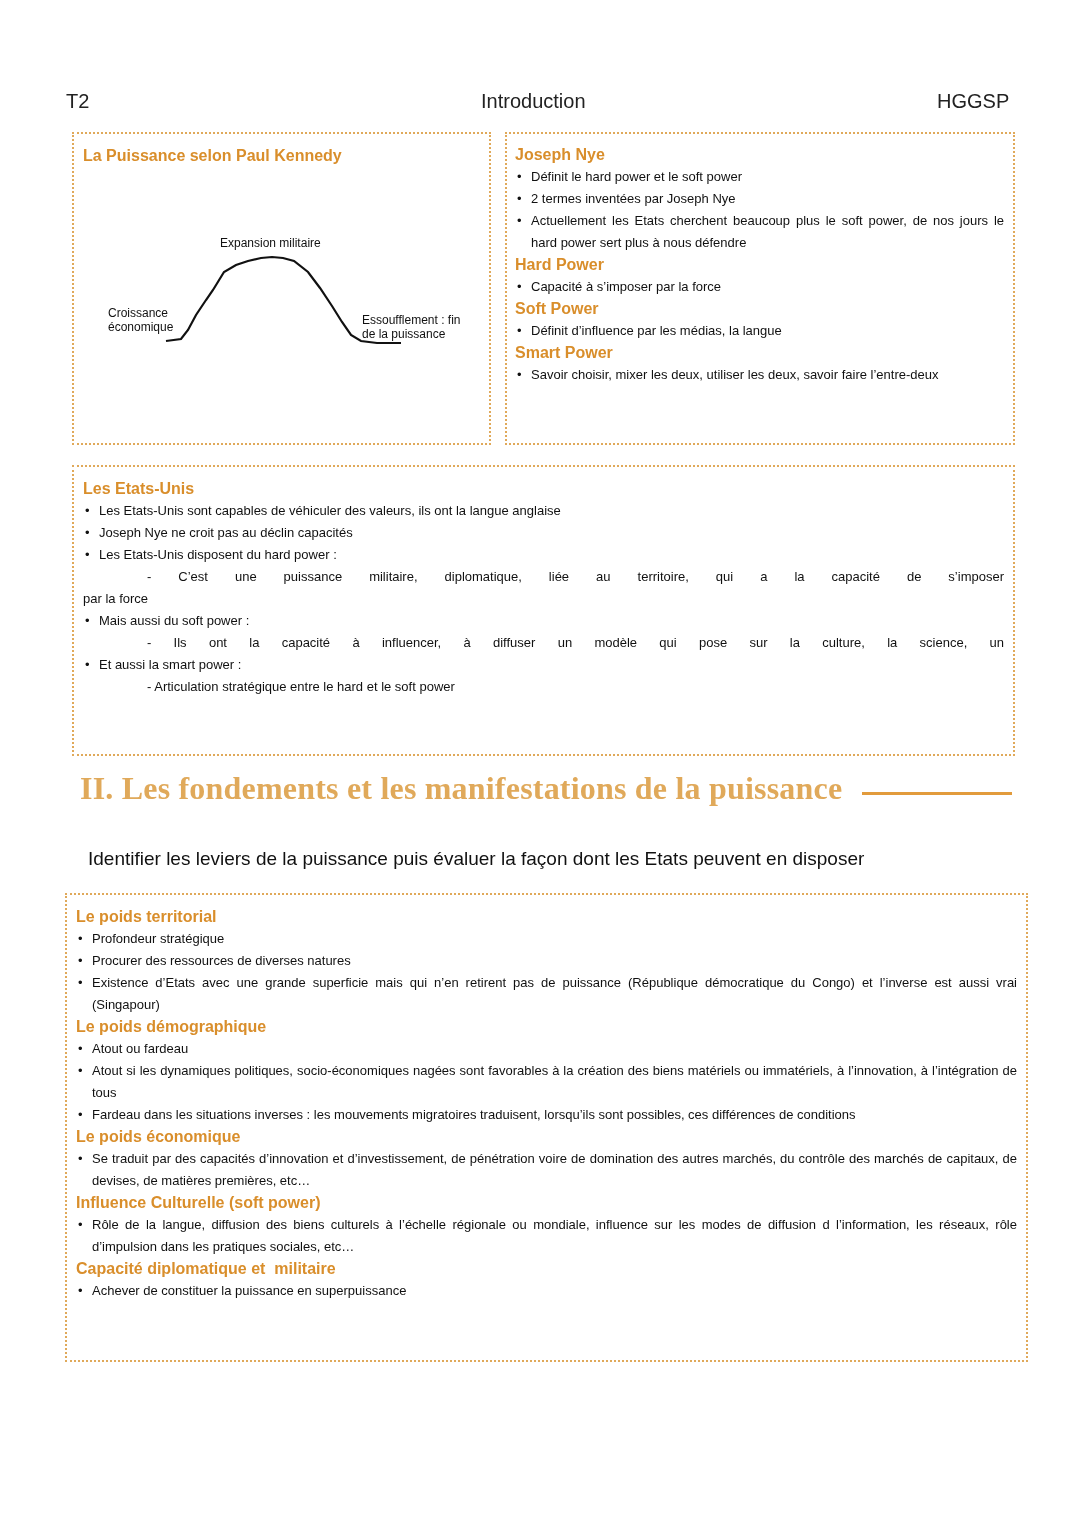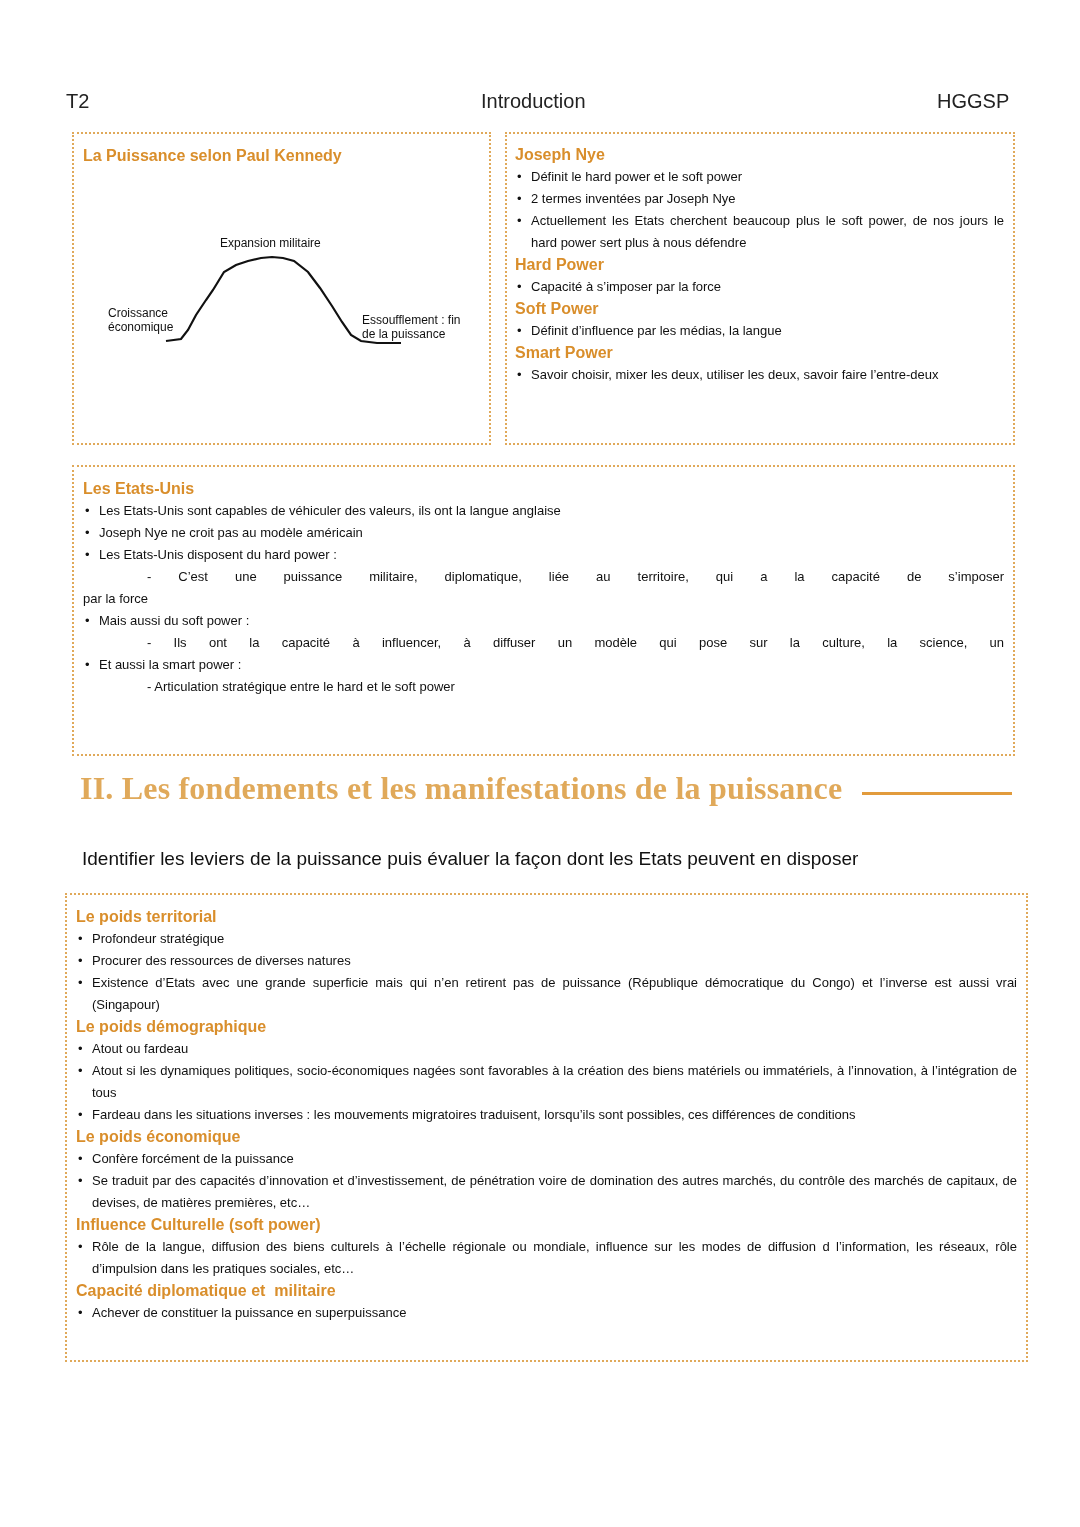--- a/index.html
+++ b/index.html
@@ -8,21 +8,21 @@
   .box { position:absolute; border:2px dotted #e0a95a; box-sizing:border-box; }
   .orange { color:#d98e2b; font-weight:bold; }
   .h { font-size:16px; line-height:22px; }
   .t { font-size:13px; line-height:22px; }
   ul { list-style:none; margin:0; padding:0; }
   li { position:relative; padding-left:16px; text-align:justify; }
   li::before { content:"•"; position:absolute; left:2px; top:0; }
   .indent { padding-left:64px; }
   .sec-title { position:absolute; left:80px; top:770px; font-family:"Liberation Serif", serif; font-size:32px; color:#e0a95a; letter-spacing:0.2px;font-weight:bold; }
   .sec-line { position:absolute; left:862px; top:792px; width:150px; height:3px; background:#e29b3c; }
-  .intro { position:absolute; left:82px; top:848px; font-size:19px; color:#111; }
+  .intro { position:absolute; left:88px; top:848px; font-size:19px; color:#111; }
   .diag-label { position:absolute; font-size:12px; line-height:14px; color:#111; }
 </style>
 </head>
 <body>
 
 <div class="hdr" style="left:66px;">T2</div>
 <div class="hdr" style="left:481px;">Introduction</div>
 <div class="hdr" style="left:937px;text-align:right;">HGGSP</div>
 
 <div class="box" style="left:72px; top:132px; width:419px; height:313px;">
@@ -55,21 +55,21 @@
   <div class="orange h">Smart Power</div>
   <ul class="t">
       <li>Savoir choisir, mixer les deux, utiliser les deux, savoir faire l’entre-deux</li>
     </ul>
 </div>
 
 <div class="box" style="left:72px; top:465px; width:943px; height:291px; padding:11px 9px 0 9px;">
   <div class="orange h">Les Etats-Unis</div>
   <ul class="t">
     <li>Les Etats-Unis sont capables de véhiculer des valeurs, ils ont la langue anglaise</li>
-    <li>Joseph Nye ne croit pas au modèle américain</li>
+    <li>Joseph Nye ne croit pas au déclin capacités</li>
     <li>Les Etats-Unis disposent du hard power :</li>
   </ul>
   <div class="t indent" style="text-align:justify; text-align-last:justify;">- C’est une puissance militaire, diplomatique, liée au territoire, qui a la capacité de s’imposer</div>
   <div class="t">par la force</div>
   <ul class="t">
       <li>Mais aussi du soft power :</li>
     </ul>
   <div class="t indent" style="text-align:justify; text-align-last:justify;">- Ils ont la capacité à influencer, à diffuser un modèle qui pose sur la culture, la science, un</div>
   <ul class="t">
       <li>Et aussi la smart power :</li>
@@ -89,21 +89,20 @@
     <li>Existence d’Etats avec une grande superficie mais qui n’en retirent pas de puissance (République démocratique du Congo) et l’inverse est aussi vrai (Singapour)</li>
   </ul>
   <div class="orange h">Le poids démographique</div>
   <ul class="t">
     <li>Atout ou fardeau</li>
     <li>Atout si les dynamiques politiques, socio-économiques nagées sont favorables à la création des biens matériels ou immatériels, à l’innovation, à l’intégration de tous</li>
     <li>Fardeau dans les situations inverses : les mouvements migratoires traduisent, lorsqu’ils sont possibles, ces différences de conditions</li>
   </ul>
   <div class="orange h">Le poids économique</div>
   <ul class="t">
-    <li>Confère forcément de la puissance</li>
     <li>Se traduit par des capacités d’innovation et d’investissement, de pénétration voire de domination des autres marchés, du contrôle des marchés de capitaux, de devises, de matières premières, etc…</li>
   </ul>
   <div class="orange h">Influence Culturelle (soft power)</div>
   <ul class="t">
     <li>Rôle de la langue, diffusion des biens culturels à l’échelle régionale ou mondiale, influence sur les modes de diffusion d l’information, les réseaux, rôle d’impulsion dans les pratiques sociales, etc…</li>
   </ul>
   <div class="orange h" style="white-space:pre;">Capacité diplomatique et  militaire</div>
   <ul class="t">
     <li>Achever de constituer la puissance en superpuissance</li>
   </ul>

